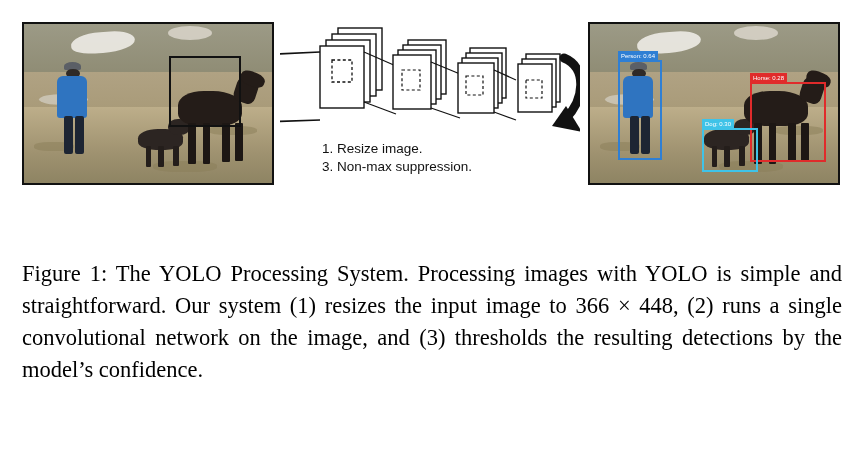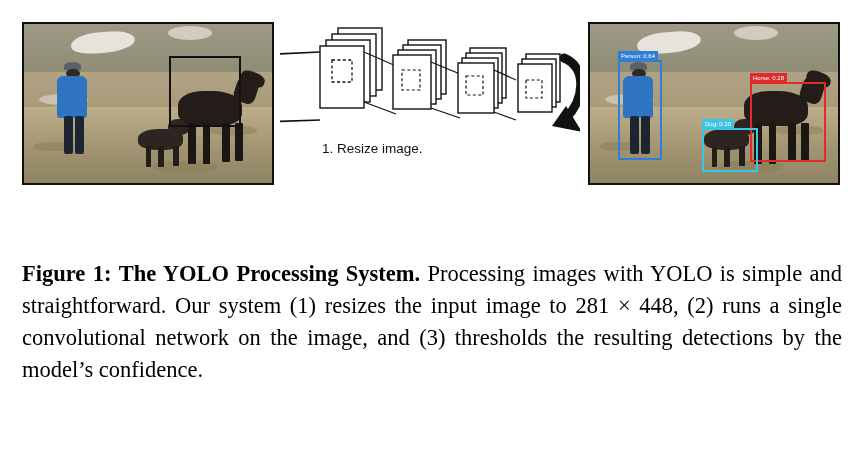--- a/index.html
+++ b/index.html
@@ -189,21 +189,21 @@
     left: 22px;
     top: 258px;
     width: 820px;
     font-family: "Liberation Serif", serif;
     font-size: 22.5px;
     line-height: 32px;
     color: #000;
     text-align: justify;
   }
   .caption b {
-    font-weight: bold;
+    font-weight: normal;
     margin-top: 16px;
   }
   .math {
     font-family: "Liberation Serif", serif;
   }
 </style>
 </head>
 <body>
 
 <div class="page">
@@ -291,20 +291,21 @@
         </g>
         <rect x="246" y="58" width="16" height="18" fill="none" stroke="#111" stroke-width="1.2" stroke-dasharray="3,2.4"></rect>
 
         <path d="M284,36 C308,46 304,78 286,96" fill="none" stroke="#111" stroke-width="9" stroke-linecap="round"></path>
         <polygon points="286,84 302,110 272,104" fill="#111"></polygon>
       </svg>
     </div>
 
     <div class="steps">
       <div>1. Resize image.</div>
+      <div>3. Non-max suppression.</div>
     </div>
 
     <div class="photo-right">
       <div class="scene">
         <div class="band-far"></div>
         <div class="band-mid"></div>
         <div class="band-near"></div>
         <div class="snow1"></div>
         <div class="snow2"></div>
         <div class="snow3"></div>
@@ -343,16 +344,16 @@
 
       <div class="det-box" style="left:112px;top:104px;width:56px;height:44px;border-color:#3fc3e8;">
         <span class="det-label" style="background:#3fc3e8;">Dog: 0.30</span>
       </div>
     </div>
   </div>
 
   <div class="caption">
     <b>Figure 1:</b>
     <b>The YOLO Processing System.</b>
-    <span>Processing images with YOLO is simple and straightforward. Our system (1) resizes the input image to </span><span class="math">281 × 448</span><span>, (2) runs a single convolutional network on the image, and (3) thresholds the resulting detections by the model’s confidence.</span>
+    <span>Processing images with YOLO is simple and straightforward. Our system (1) resizes the input image to </span><span class="math">366 × 448</span><span>, (2) runs a single convolutional network on the image, and (3) thresholds the resulting detections by the model’s confidence.</span>
   </div>
 
 </div>
 
 </body></html>

